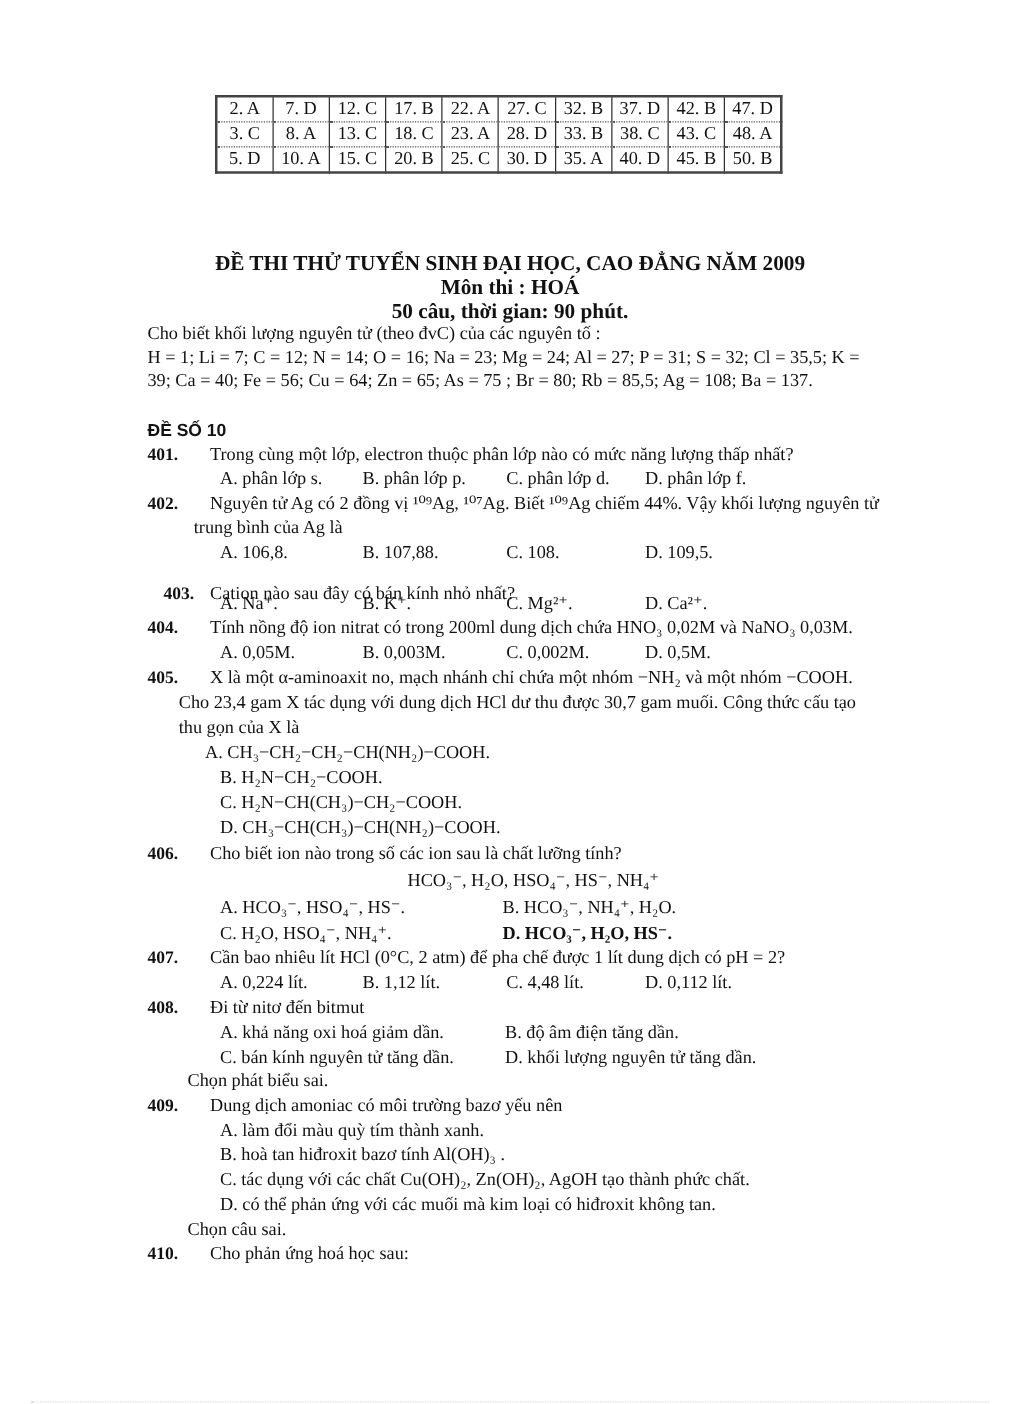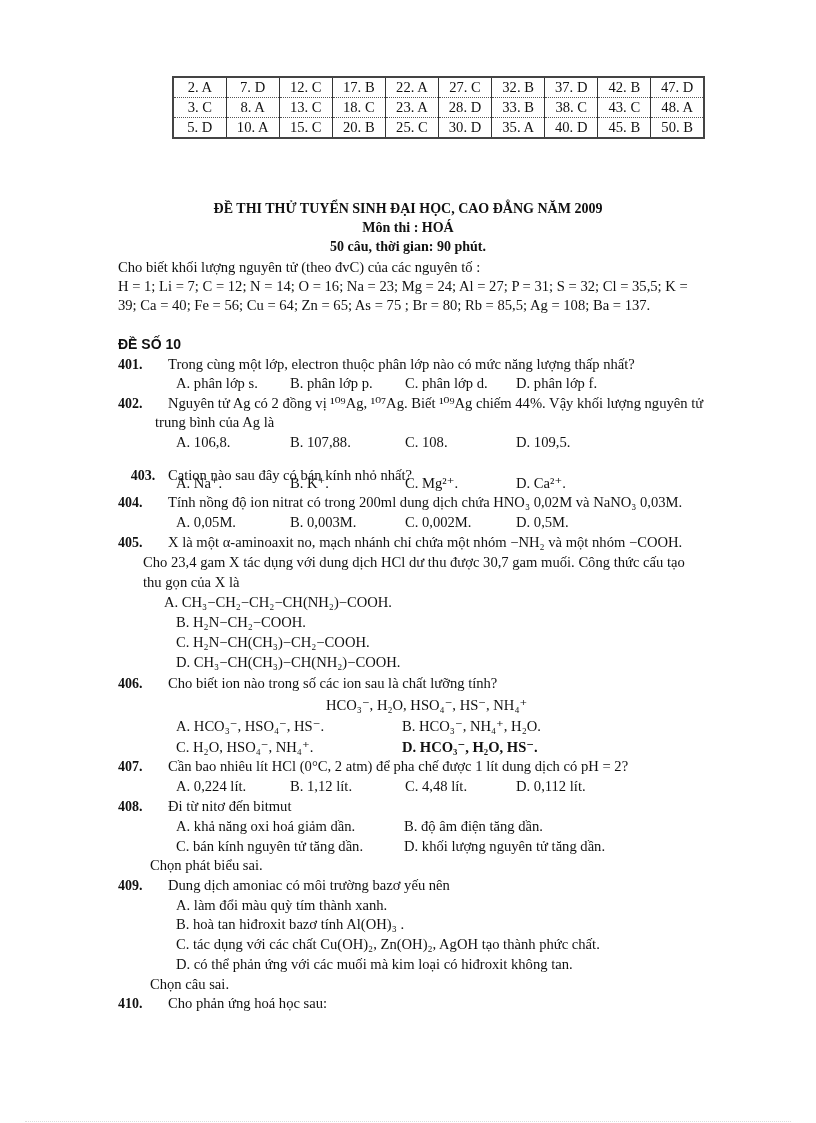--- a/index.html
+++ b/index.html
@@ -1,24 +1,24 @@
 <!DOCTYPE html>
 <html><head>
 <meta charset="utf-8">
 <style>
   html, body { margin:0; padding:0; background:#fff; }
   body { width:816px; height:1123px; position:relative; overflow:hidden;
          font-family:"Liberation Serif","DejaVu Serif",serif; color:#111; font-size:14.6px; }
   .abs { position:absolute; white-space:nowrap; }
-  table.ans { position:absolute; left:172px; top:76px; width:533px; border-collapse:collapse;
+  table.ans { position:absolute; left:172px; top:76px; width:454px; border-collapse:collapse;
               border:2px solid #444; }
   table.ans td { border-left:1.5px solid #333; border-right:1.5px solid #333; border-bottom:1px dotted #555;
                  text-align:center; height:19px; padding:0; font-size:14.6px; line-height:19px; width:10%; }
   table.ans tr:last-child td { border-bottom:none; }
-  .title { position:absolute; left:0; width:816px; text-align:center; font-weight:bold; font-size:14px; }
+  .title { position:absolute; left:0; width:816px; text-align:center; font-weight:bold; font-size:17px; }
   .b { font-weight:bold; font-family:"Liberation Sans","DejaVu Sans",sans-serif; font-size:14px; }
   .q { position:absolute; left:118px; white-space:nowrap; }
   .qn { display:inline-block; width:50px; font-weight:bold; font-family:Liberation Serif, serif; font-size:14px; }
   .opt { position:absolute; white-space:nowrap; }
   .footer-line { position:absolute; left:25px; top:1121px; width:766px; border-top:1px dotted #ddd; }
 </style>
 </head>
 <body>
 
 <table class="ans">

